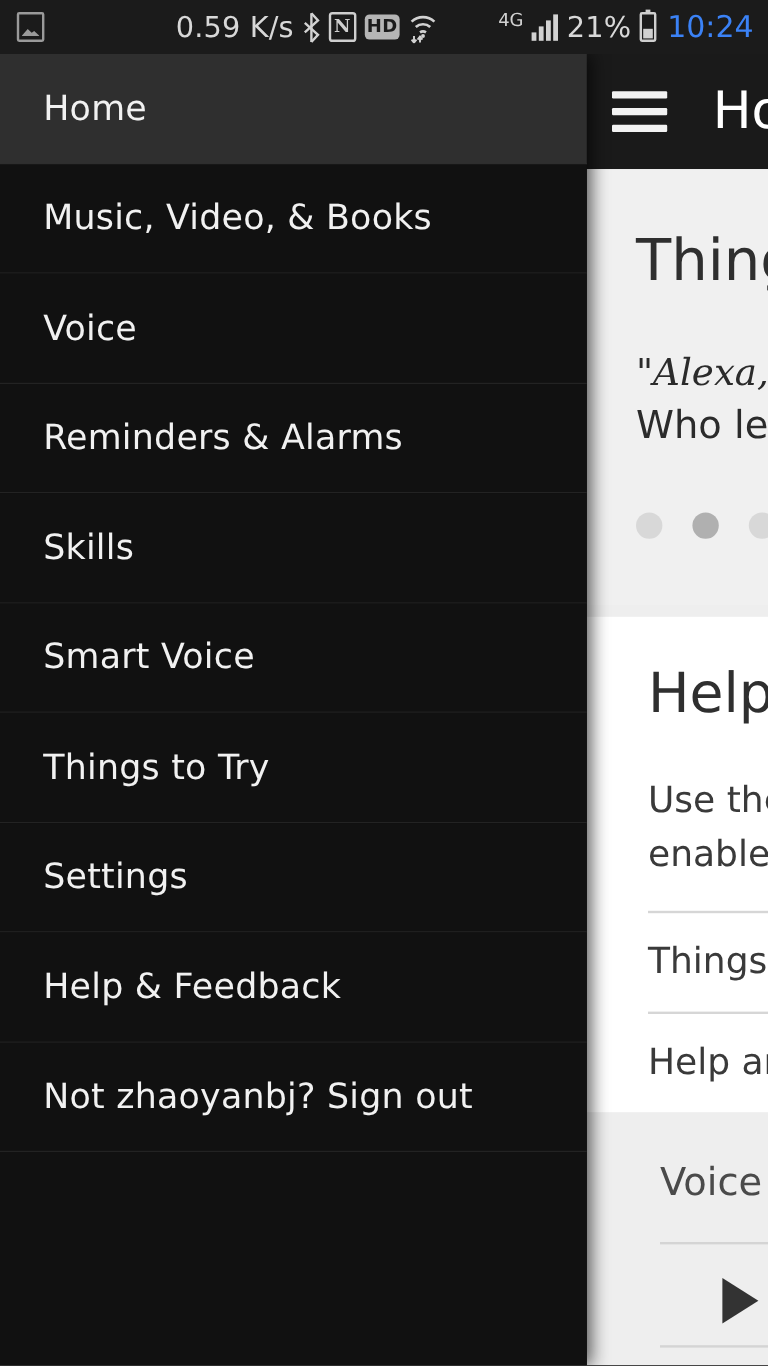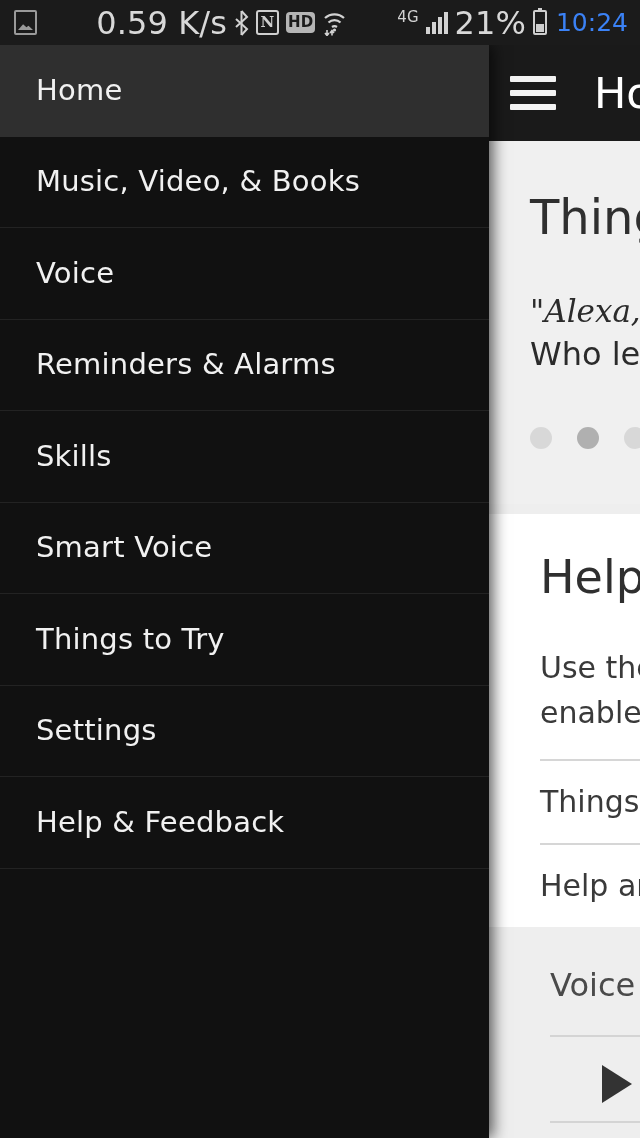--- a/index.html
+++ b/index.html
@@ -38,21 +38,21 @@
   }
   .sb-right {
     margin-left: auto;
     display: flex;
     align-items: center;
     padding-right: 12px;
     gap: 7px;
   }
   .sb-text {
     color: #d8d8d8;
-    font-size: 32px;
+    font-size: 24px;
     letter-spacing: 0.1px;
     line-height: 1;
     white-space: nowrap;
     text-align: center;
   }
   .sb-clock {
     color: #3b82f6;
     font-size: 25px;
     line-height: 1;
     white-space: nowrap;
@@ -431,20 +431,23 @@
     </div>
     <div class="drawer-item">
       <span class="label">Things to Try</span>
     </div>
     <div class="drawer-item">
       <span class="label">Settings</span>
     </div>
     <div class="drawer-item">
       <span class="label">Help &amp; Feedback</span>
     </div>
+    <div class="drawer-item">
+      <span class="label">Not zhaoyanbj? Sign out</span>
+    </div>
     <div id="drawer-filler"></div>
   </div>
 
   <div id="status-bar">
     <div class="sb-left">
       <div class="icon-gallery"></div>
     </div>
     <div class="sb-right">
       <div class="sb-text">0.59 K/s</div>
 

